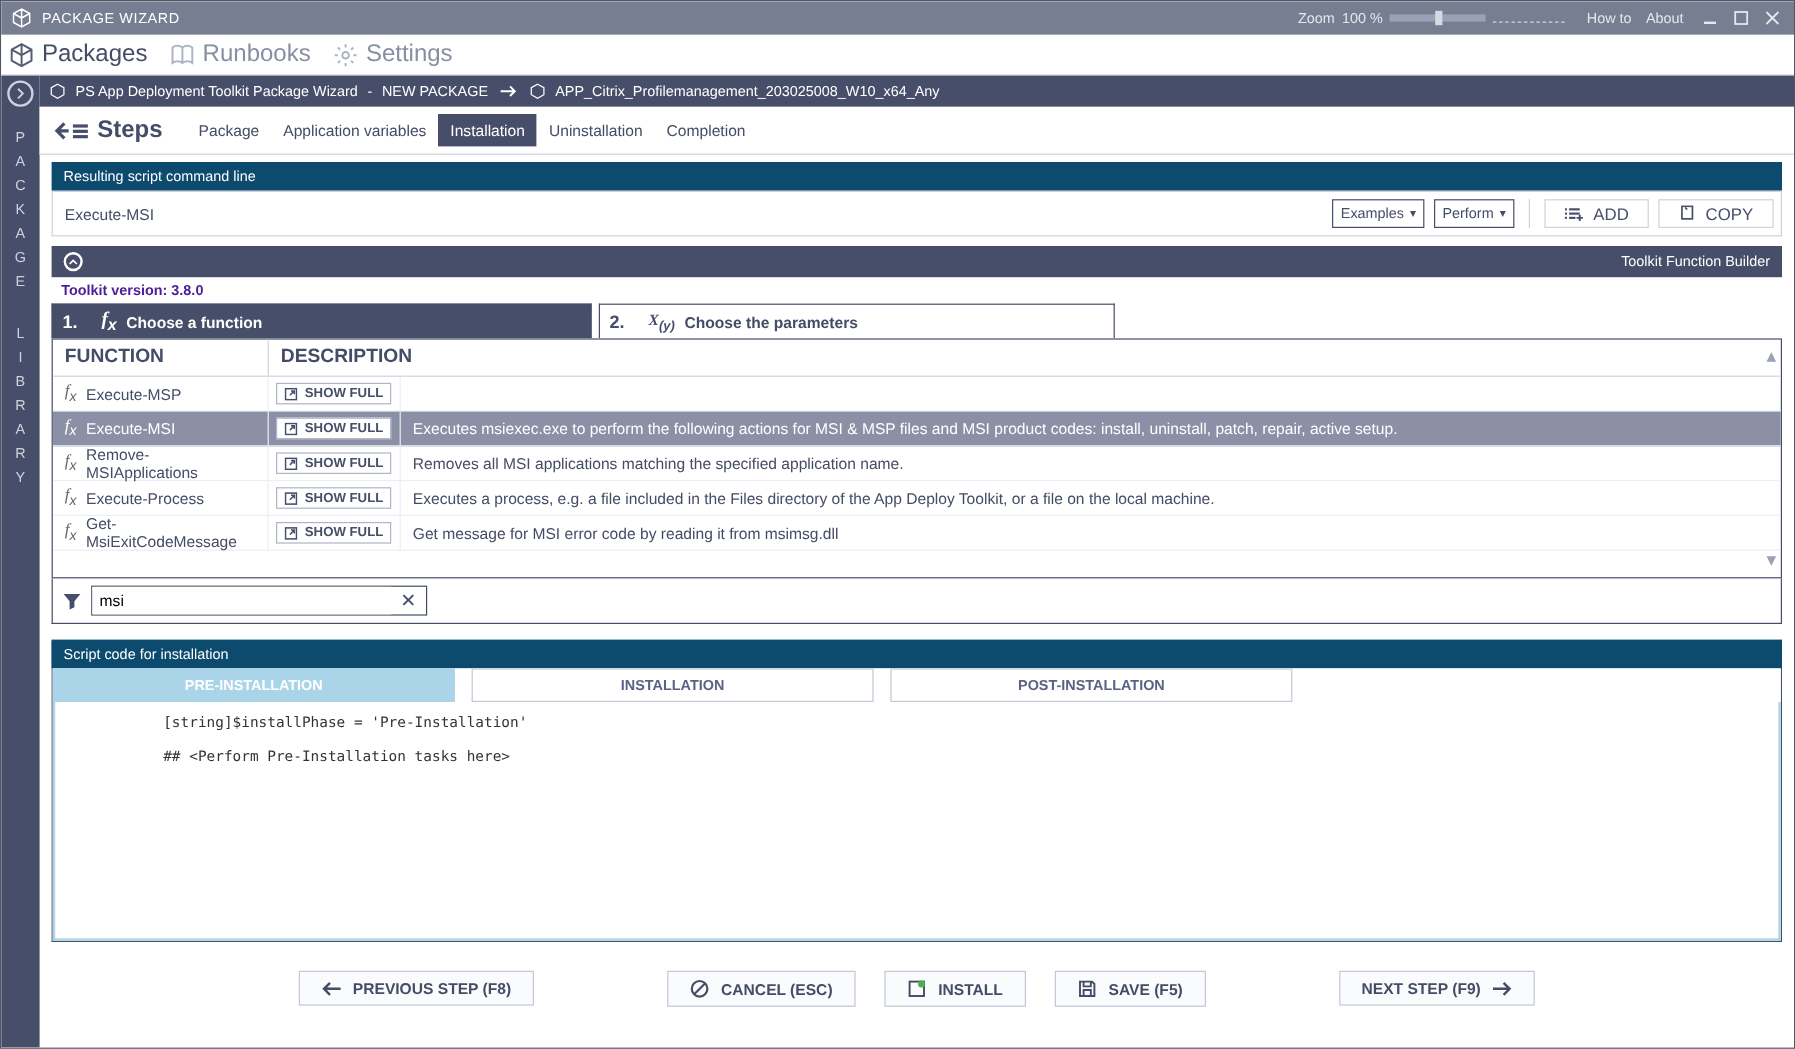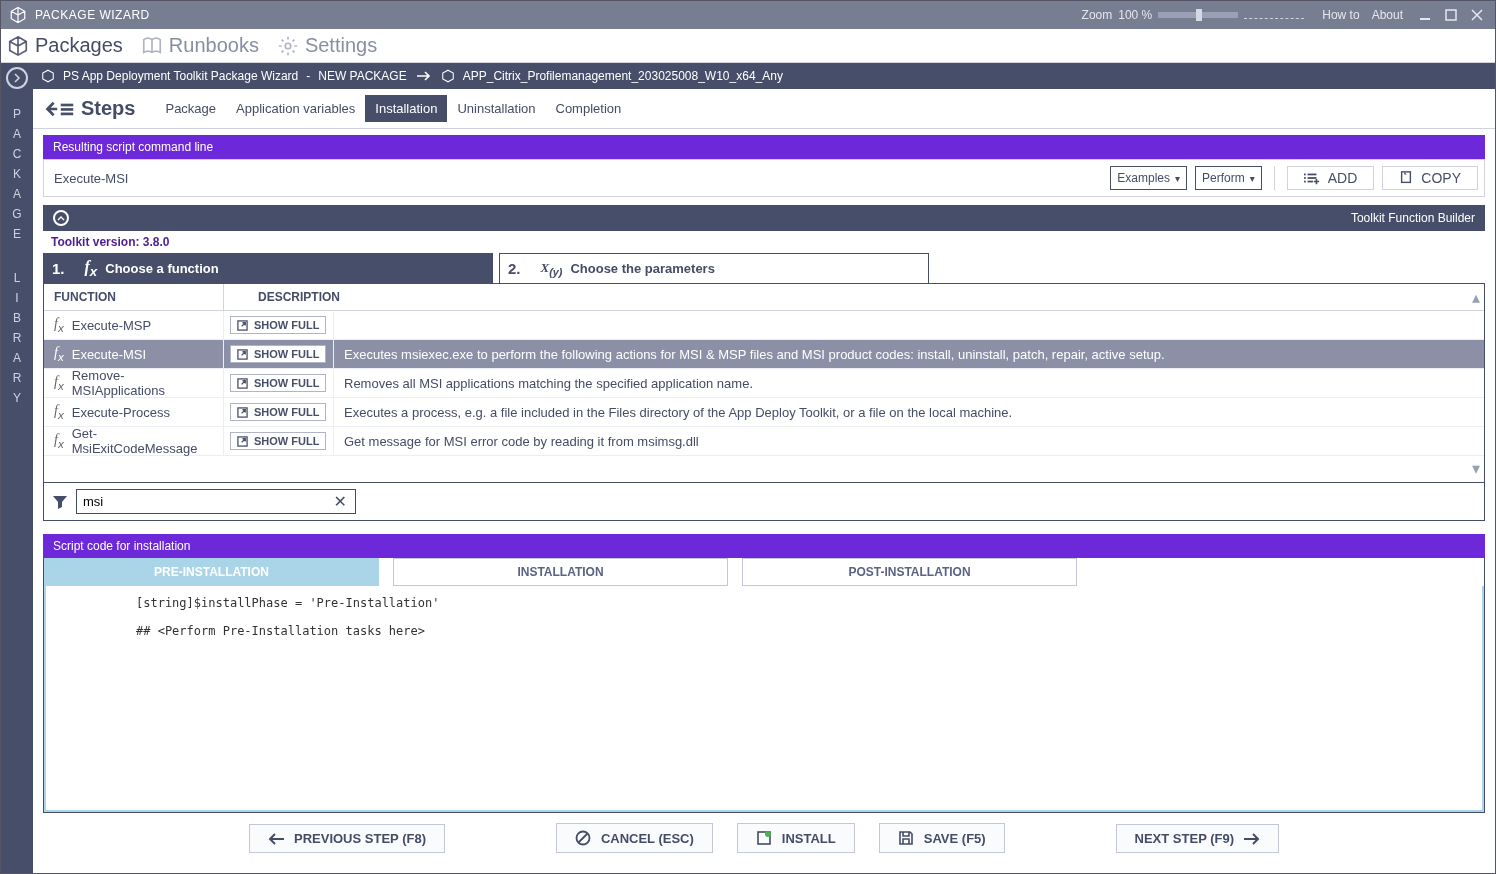--- a/index.html
+++ b/index.html
@@ -39,21 +39,21 @@
 
 .stepsbar { height:40px; display:flex; align-items:center; padding:4px 10px; border-bottom:1px solid #d0d2dc; background:#fff;}
 .stepsbar .back-icon { display:flex; align-items:center; color:#474e69; margin-right:6px; cursor:pointer;}
 .stepsbar .steps-label { font-size:20px; font-weight:700; color:#454c66; margin-right:20px; }
 .stepsbar .step { font-size:13px; color:#454c66; padding:6px 10px; cursor:pointer;}
 .stepsbar .step.active { background:#474e69; color:#fff; }
 
 .inner { padding: 6px 10px 10px 10px; flex:1; display:flex; flex-direction:column; min-height:0; overflow:hidden;}
 
 
-.sect-head { background:#6d28d9; color:#fff; font-size:12px; padding:5px 10px; }
+.sect-head { background:#0c4a6e; color:#fff; font-size:12px; padding:5px 10px; }
 
 
 .cmdrow { display:flex; align-items:stretch; gap:8px; border:1px solid #d0d2dc; padding:6px 6px; background:#fff;}
 .cmdinput { flex:1; border:none; outline:none; font-size:13px; color:#454c66; padding:0 4px; }
 .selbtn { border:1px solid #474e69; background:#fff; color:#454c66; font-size:12px; padding:3px 6px; display:flex; align-items:center; gap:3px; cursor:pointer;}
 .actbtn { border:1px solid #d0d2dc; background:#fff; color:#474e69; font-size:14px; font-weight:500; padding:3px 16px; display:flex; align-items:center; gap:8px; cursor:pointer;}
 .chev::after { content:"▾"; font-size:10px; margin-left:2px;}
 .divider-v { width:1px; background:#d0d2dc; margin:0 4px;}
 
 
@@ -68,21 +68,21 @@
 .steptab .lbl { font-size:13px; font-weight:700; padding:4px 12px; display:flex; align-items:center; gap:8px;}
 .steptab.active .lbl { color:#fff;}
 .steptab .fx { font-family:serif; font-style:italic; font-size:16px;}
 .steptab:nth-child(1){ flex:1;}
 .steptab:nth-child(2){ flex:1; margin-left:6px;}
 #st1{ width:450px; flex:0 0 auto;}
 #st2{ width:430px; flex:0 0 auto;}
 
 
 .functable { border:1px solid #474e69; background:#fff; display:flex; flex-direction:column; height:200px; position:relative;}
-.ft-head { display:flex; border-bottom:1px solid #d0d2dc; font-size:12px; color:#454c66;gap:24px; }
+.ft-head { display:flex; border-bottom:1px solid #d0d2dc; font-size:16px; color:#454c66; }
 .ft-head .c1 { width:180px; padding:6px 10px; border-right:1px solid #d0d2dc; font-weight:600;}
 .ft-head .c2 { flex:1; padding:6px 10px; font-weight:600;}
 .ft-body { flex:1; overflow:hidden; position:relative;}
 .ft-row { display:flex; align-items:center; font-size:13px; color:#454c66; height:29px; border-bottom:1px solid #eceef3;}
 .ft-row .c1 { width:180px; padding:0 10px; display:flex; align-items:center; gap:8px; border-right:1px solid #eceef3; height:100%;}
 .ft-row .c1 .fxi { font-family:serif; font-style:italic; color:#666; font-size:14px;}
 .ft-row .showfull { width:110px; padding:0 6px; display:flex; align-items:center; border-right:1px solid #eceef3; height:100%;}
 .ft-row .showfull .btn { border:1px solid #b0b4c6; color:#474e69; font-size:11px; font-weight:700; padding:2px 6px; display:flex; gap:6px; align-items:center; cursor:pointer; background:#fff;}
 .ft-row .desc { flex:1; padding:0 10px; }
 .ft-row.selected { background:#8b90a6; color:#fff;}
@@ -97,21 +97,21 @@
 .filterrow .fbox .clr { padding:0 8px; cursor:pointer; color:#454c66;}
 
 
 .codewrap { border:1px solid #474e69; border-top:none; display:flex; flex-direction:column; flex:1; min-height:0; margin-top:14px;}
 .codetabs { display:flex; gap:14px; padding:0; background:#fff;}
 .codetab { flex:0 0 335px; text-align:center; padding:6px 0; border:1px solid #c3c7d6; font-size:12px; font-weight:700; color:#5a6384; cursor:pointer; background:#fff;}
 .codetab.active { background:#aad5e8; color:#fff; border-color:#aad5e8;}
 .codearea { flex:1; border:2px solid #aad5e8; border-top:none; background:#fff; padding:10px 90px; font-family:monospace; font-size:12px; color:#333; white-space:pre; overflow:auto;}
 
 
-.footer { display:flex; align-items:flex-end; padding:10px 12px; gap:14px;}
+.footer { display:flex; align-items:flex-start; padding:24px 12px; gap:14px;}
 .footer .fbtn { border:1px solid #c3c7d6; background:#fafbfd; color:#454c66; font-size:13px; font-weight:600; padding:6px 18px; display:flex; align-items:center; gap:10px; cursor:pointer;}
 .footer .spacer { flex:1; }
 .footer .group { display:flex; gap:24px;}
 
 svg { display:block; }
 </style>
 </head>
 <body>
 
 <div class="titlebar">

